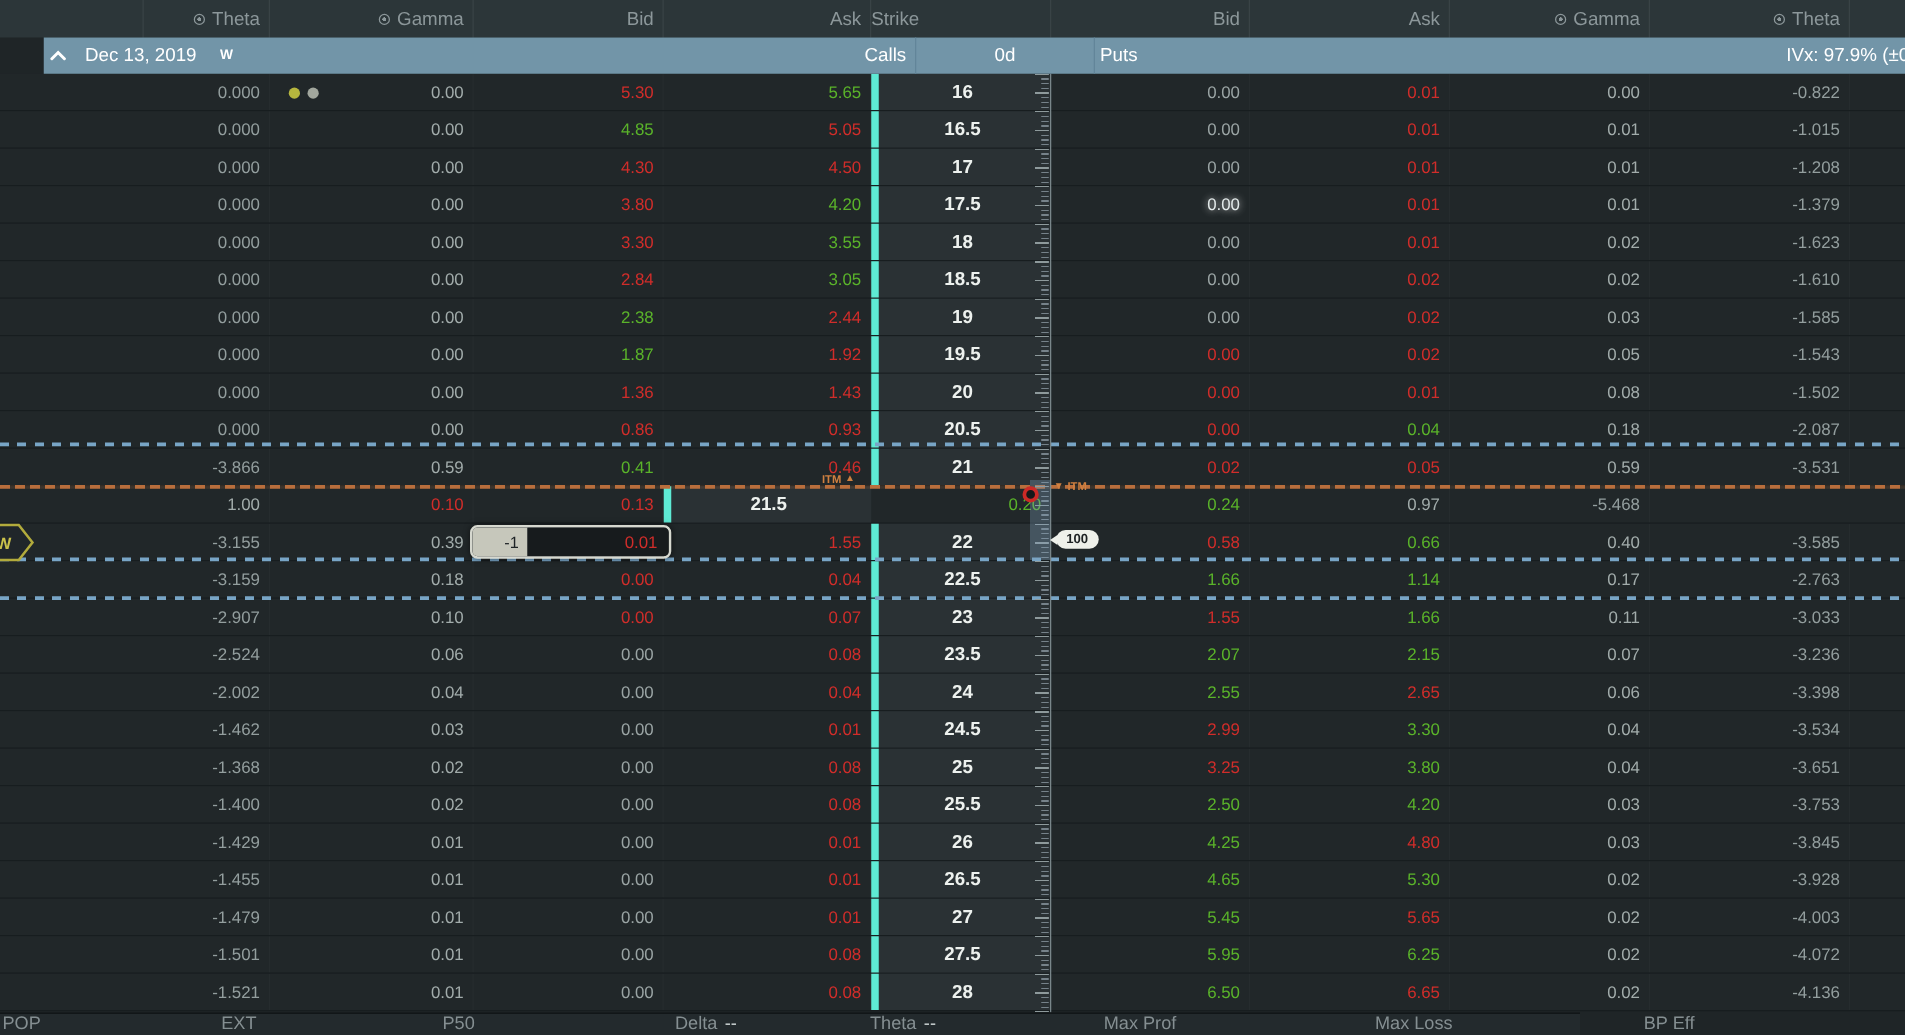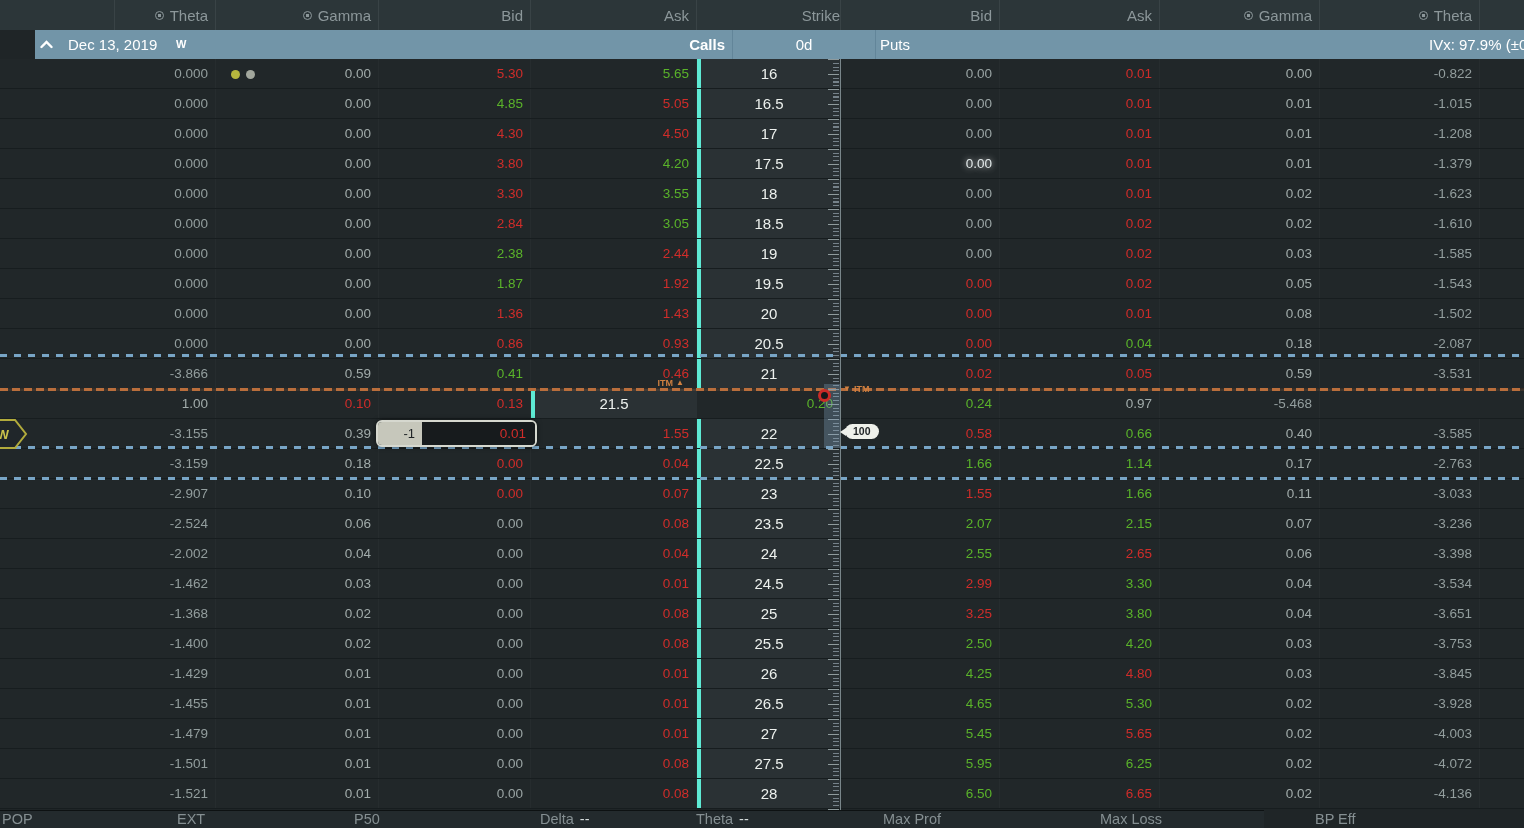--- a/index.html
+++ b/index.html
@@ -13,39 +13,39 @@
     position:absolute;left:0;top:0;width:1524px;height:30px;
     background:#2c3639;display:grid;
     grid-template-columns:115px 101px 163px 152px 166px 144px 159px 160px 160px 160px 44px;
     z-index:6;
   }
   .hcell{
     display:flex;align-items:center;justify-content:flex-end;
     padding-right:7px;gap:6px;color:#8c979a;font-size:15px;
     border-right:1px solid #394346;box-sizing:border-box;
   }
-  .hcell.center{justify-content:flex-end;padding-right:0;}
+  .hcell.center{justify-content:flex-start;padding-right:0;}
   .hcell.nolb{border-right:none;}
   .metric-icon{
     width:9px;height:9px;border-radius:50%;flex:0 0 auto;
     border:1.5px solid #8c979a;box-sizing:border-box;
     background:radial-gradient(circle,#8c979a 0 1.6px,transparent 1.7px);
   }
   
   .expiry-bar{
     position:absolute;left:0;top:30px;width:1524px;height:29px;
     background:#7295a8;z-index:6;color:#fff;font-size:15px;margin-left:35px;
   }
   .expiry-bar .chev{position:absolute;left:5px;top:10px;}
   .exp-date{position:absolute;left:33px;top:0;line-height:29px;}
   .exp-weekly{position:absolute;left:141px;top:0;line-height:29px;font-size:11px;font-weight:bold;}
   .dot{position:absolute;top:40px;width:9px;height:9px;border-radius:50%;}
   .dot1{left:196px;background:#b6b63e;}
   .dot2{left:211px;background:#a2a79d;}
-  .calls-label{position:absolute;left:0;top:0;width:690px;text-align:right;line-height:29px;font-weight:bold;}
+  .calls-label{position:absolute;left:0;top:0;width:690px;text-align:right;line-height:29px;}
   .dte-cell{
     position:absolute;left:697px;top:0;width:144px;height:29px;line-height:29px;text-align:center;
     border-left:1px solid #628599;border-right:1px solid #628599;box-sizing:border-box;
   }
   .puts-label{position:absolute;left:845px;top:0;line-height:29px;}
   .ivx-label{position:absolute;left:1394px;top:0;line-height:29px;white-space:nowrap;}
   
   .rows{position:absolute;left:0;top:59px;width:1524px;z-index:1;}
   .row{
     display:grid;height:30px;box-sizing:border-box;
@@ -57,21 +57,21 @@
     padding-right:7px;font-size:13.5px;color:#aab3b2;
     border-right:1px solid rgba(255,255,255,0.022);box-sizing:border-box;
   }
   .cell.theta{color:#939e9e;}
   .cell.gamma{color:#a2acab;}
   .cell.neutral{color:#9aa4a4;}
   .cell.red{color:#d02d2a;}
   .cell.green{color:#5ab32a;}
   .cell.strike{
     justify-content:center;padding-right:4px;background:#2a3134;color:#edf1ee;
-    font-size:15px;border-left:4px solid #5eead4;border-right:none;
+    font-size:15px;border-left:6px solid #5eead4;border-right:none;font-weight:bold;
   }
   .cell.pad{border-right:none;}
   .cell.glow{color:#e2e9e9;text-shadow:0 0 6px rgba(255,255,255,0.85);}
   
   .dash{position:absolute;left:0;width:1524px;z-index:2;}
   .dash-orange{top:388px;height:3px;background:repeating-linear-gradient(90deg,#b96e3c 0 8px,rgba(185,110,60,0.18) 8px 12px);}
   .dash-blue{height:3px;background:repeating-linear-gradient(90deg,#78a5c6 0 7px,transparent 7px 14px);}
   .dash-b1{top:354px;}
   .dash-b2{top:446px;}
   .dash-b3{top:477px;}

